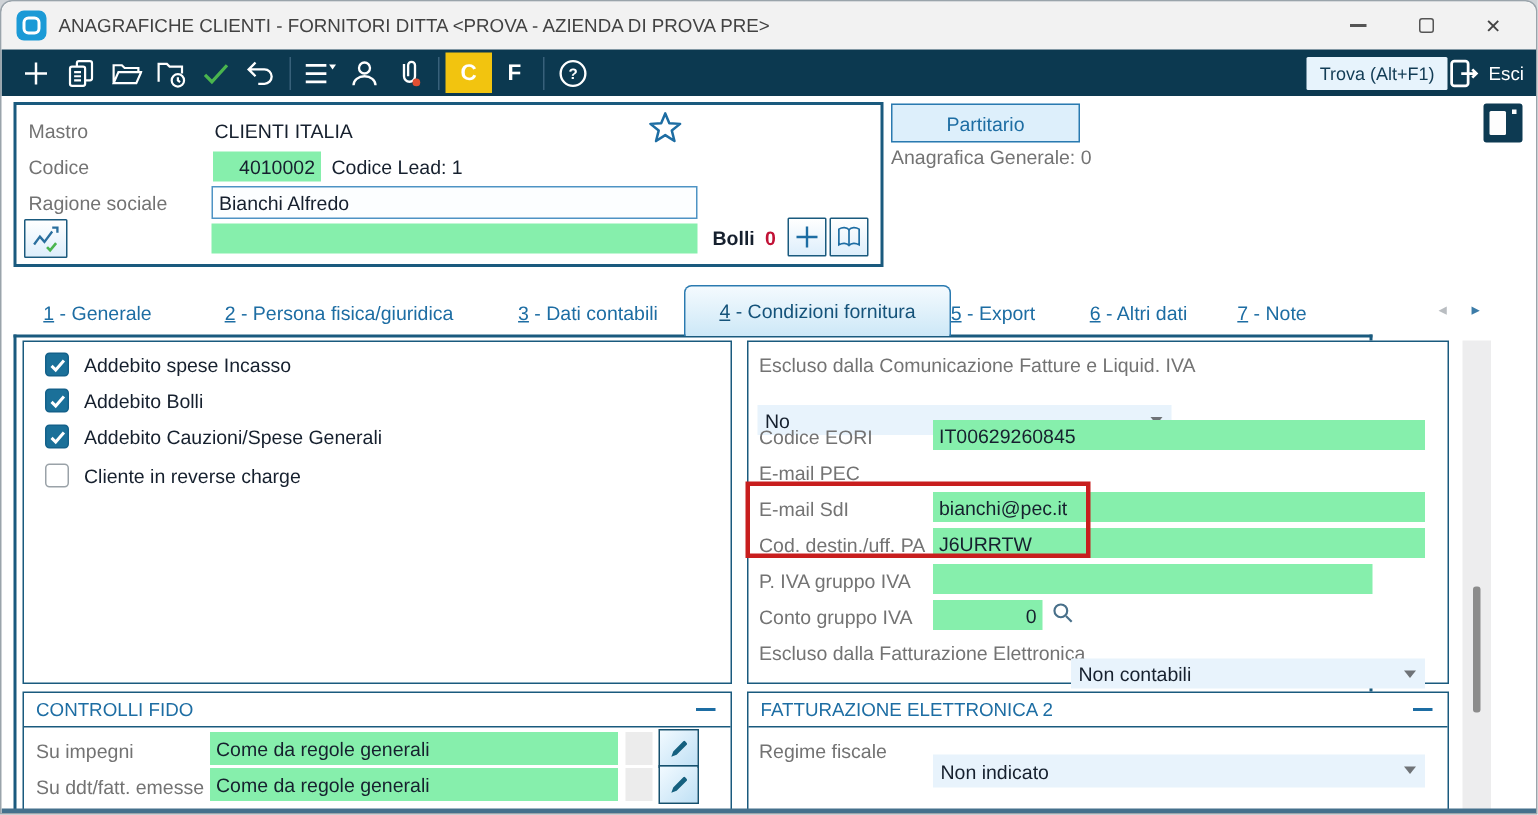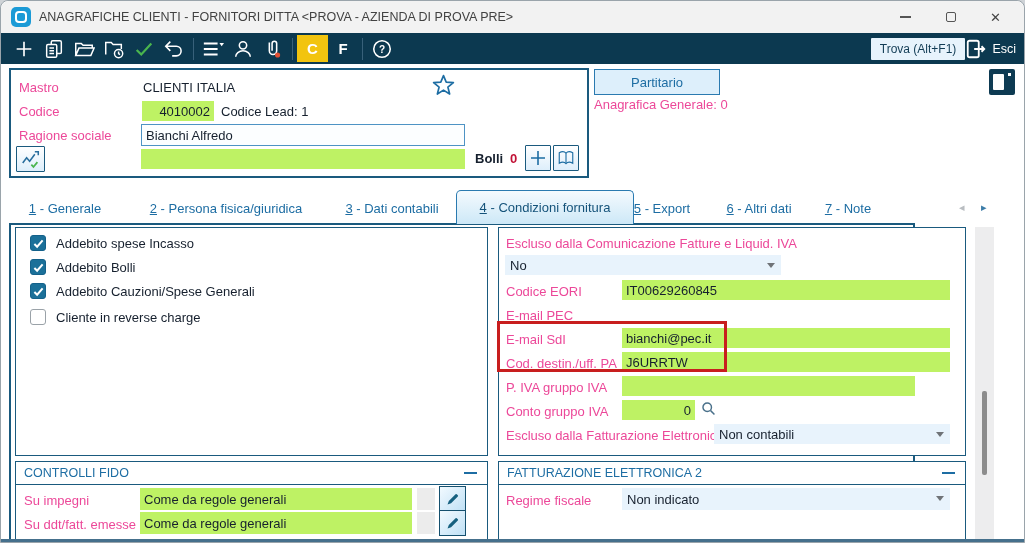--- a/index.html
+++ b/index.html
@@ -23,23 +23,23 @@
   .toolbar{position:absolute;left:0;top:32px;width:100%;height:31px;background:#0c3950;display:flex;align-items:center;padding:0 8px;}
   .tbicon{width:30px;height:27px;display:flex;align-items:center;justify-content:center;flex:0 0 auto;}
   .tbsep{width:1px;height:22px;background:#38617a;margin:0 4px;flex:0 0 auto;}
   .cbtn{width:31px;height:27px;background:#f2c40f;color:#fff;font-weight:bold;font-size:15px;display:flex;align-items:center;justify-content:center;flex:0 0 auto;}
   .fbtn{width:30px;height:27px;color:#fff;font-weight:bold;font-size:15px;display:flex;align-items:center;justify-content:center;flex:0 0 auto;}
   .tbright{margin-left:auto;display:flex;align-items:center;}
   .trova{height:22px;padding:0 9px;background:#e7f3fc;color:#123c55;font-size:12px;display:flex;align-items:center;border-radius:1px;}
   .esci{display:flex;align-items:center;gap:5px;color:#fff;font-size:12.5px;}
   
   .hbox{position:absolute;left:8px;top:67px;width:580px;height:110px;border:2px solid #1a5a7e;background:#fff;}
-  .lbl{position:absolute;font-size:13px;white-space:nowrap;color:#ec4899;}
+  .lbl{position:absolute;font-size:13px;white-space:nowrap;color:#737373;}
   .val{position:absolute;font-size:13px;white-space:nowrap;color:#16202e;}
-  .field{position:absolute;height:20px;background:#bef264;font-size:13px;color:#16202e;display:flex;align-items:center;padding:0 4px;white-space:nowrap;}
+  .field{position:absolute;height:20px;background:#86efac;font-size:13px;color:#16202e;display:flex;align-items:center;padding:0 4px;white-space:nowrap;}
   .field.num{justify-content:flex-end;}
   .inputbox{position:absolute;height:22px;background:#fcfeff;border:1px solid #4e93c4;font-size:13px;display:flex;align-items:center;padding:0 4px;}
   .sqbtn{position:absolute;border:1.5px solid #1a5a7e;background:linear-gradient(#ffffff,#ddeefb);display:flex;align-items:center;justify-content:center;border-radius:1px;}
   .partitario{position:absolute;left:593px;top:68px;width:126px;height:26px;background:#ddeffb;border:1px solid #2a7ab0;color:#1d6da3;font-size:13px;display:flex;align-items:center;justify-content:center;}
   .paneltoggle{position:absolute;left:988px;top:68px;width:26px;height:26px;background:#0d3a52;border-radius:2px;}
   .paneltoggle .pg1{position:absolute;left:4px;top:5px;width:11px;height:16px;background:#fdfdfd;border-radius:1px;}
   .paneltoggle .pg2{position:absolute;left:19px;top:4px;width:3px;height:3px;background:#fdfdfd;}
   
   .tab{position:absolute;top:192px;height:30px;font-size:13px;color:#1d6da3;display:flex;align-items:center;justify-content:center;white-space:nowrap;}
   .tab .u{text-decoration:underline;}
@@ -47,21 +47,21 @@
   .tabarrow{position:absolute;top:197px;font-size:11px;line-height:18px;}
   
   .content{position:absolute;left:8px;top:222px;width:906px;height:321px;border:2px solid #1a5a7e;border-bottom:0;background:#fff;}
   .panel{position:absolute;border:1.5px solid #1a5a7e;background:#fff;}
   .cbrow{position:absolute;left:0;display:flex;align-items:center;gap:10px;height:18px;}
   .cb{width:16px;height:16px;border:1px solid #9aa2a8;border-radius:3px;background:#fff;display:flex;align-items:center;justify-content:center;flex:0 0 auto;}
   .cb.on{background:#1b7099;border-color:#14618a;}
   .cb svg{visibility:hidden;}
   .cb.on svg{visibility:visible;}
   .cblabel{font-size:13px;}
-  .ddl{position:absolute;height:20px;background:#e8f3fc;font-size:13px;display:flex;align-items:center;padding:0 18px 0 5px;}
+  .ddl{position:absolute;height:20px;background:#e8f3fc;font-size:13px;display:flex;align-items:center;padding:0 18px 0 5px;margin-top:15px;}
   .ddl .arr{position:absolute;right:6px;top:8px;width:0;height:0;border-left:4px solid transparent;border-right:4px solid transparent;border-top:5px solid #6f7377;}
   .redbox{position:absolute;border:3px solid #c81e1e;z-index:3;}
   .sect-title{position:absolute;font-size:12.5px;color:#1d6da3;white-space:nowrap;}
   .sect-minus{position:absolute;width:13px;height:2px;background:#1d6da3;}
   .sect-sep{position:absolute;left:0;width:100%;border-bottom:1.5px solid #1a5a7e;}
   .graybox{position:absolute;width:18px;height:22px;background:#ececec;}
   .editbtn{position:absolute;width:27px;height:26px;border:1.5px solid #15506e;background:linear-gradient(135deg,#f2faff,#bfe0f5);display:flex;align-items:center;justify-content:center;}
   .scrolltrack{position:absolute;left:964px;top:2px;width:19px;height:315px;background:#ededee;}
   .scrollthumb{position:absolute;left:7px;top:164px;width:5px;height:84px;background:#8c8c8c;border-radius:2px;}
   .bottombar{position:absolute;left:0;top:538px;width:100%;height:5px;background:#45708c;}

